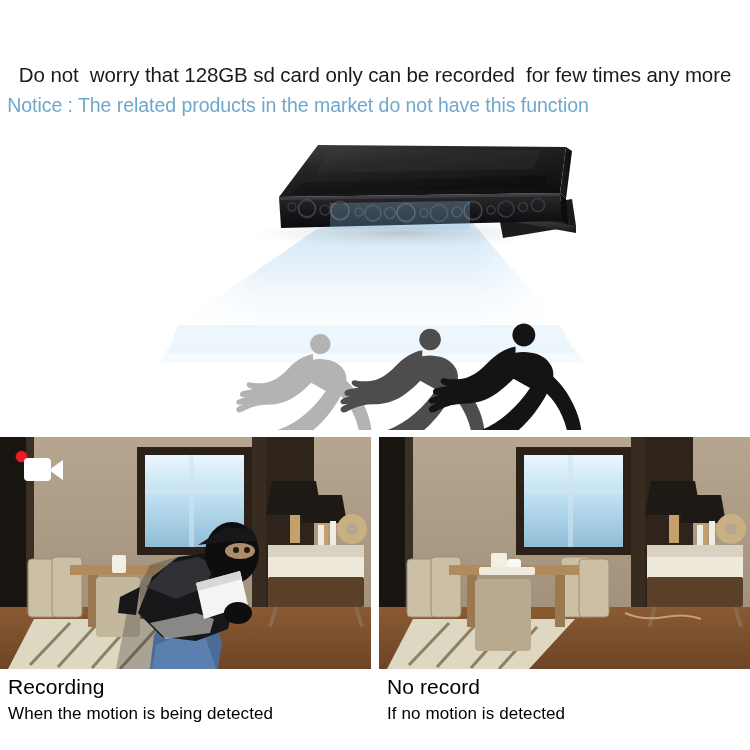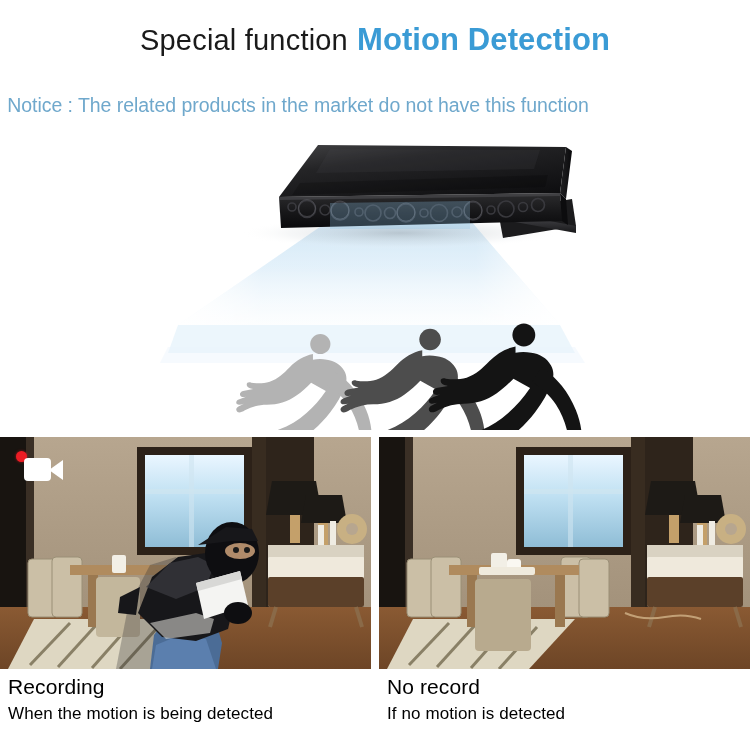--- a/index.html
+++ b/index.html
@@ -71,23 +71,21 @@
     font-size:17px;color:#000;font-weight:400;line-height:24px;
     letter-spacing:.1px;white-space:nowrap;margin-top:2px;
   }
 </style>
 </head>
 <body>
 
 <div class="page">
 
   <div class="header">
-    <div class="title-line">
-      <span class="title-plain">Special function</span><span class="title-accent" style="color: rgb(58, 155, 213);">Motion Detection</span>
-    </div>
+    <div class="subtitle">Do not  worry that 128GB sd card only can be recorded  for few times any more</div>
     <div class="notice" style="color: rgb(111, 168, 204);">Notice : The related products in the market do not have this function</div>
   </div>
 
   <div class="hero">
     <svg class="hero-svg" width="750" height="305" viewBox="0 0 750 305">
       <defs>
         <linearGradient id="beamGrad" x1="0" y1="0" x2="0" y2="1">
           <stop offset="0%" stop-color="#bcdcf2" stop-opacity="0.95"></stop>
           <stop offset="45%" stop-color="#d2e8f7" stop-opacity="0.80"></stop>
           <stop offset="100%" stop-color="#eaf5fc" stop-opacity="0.18"></stop>

